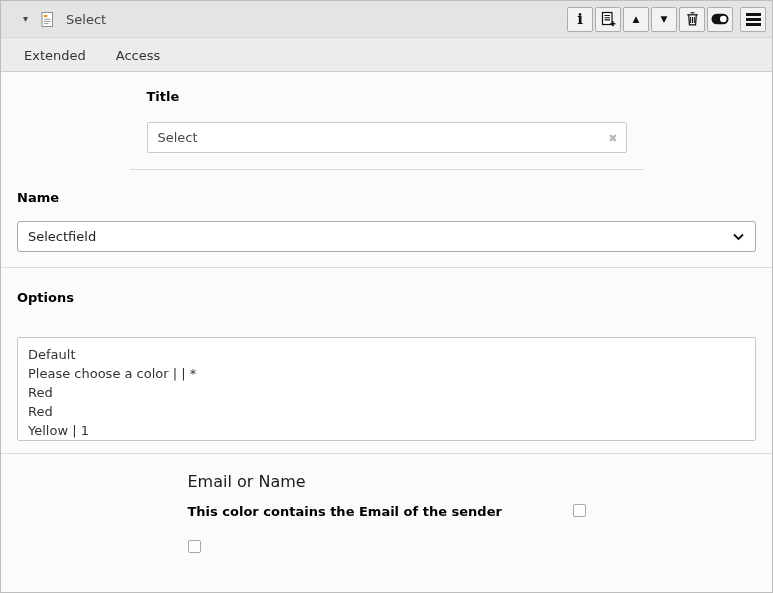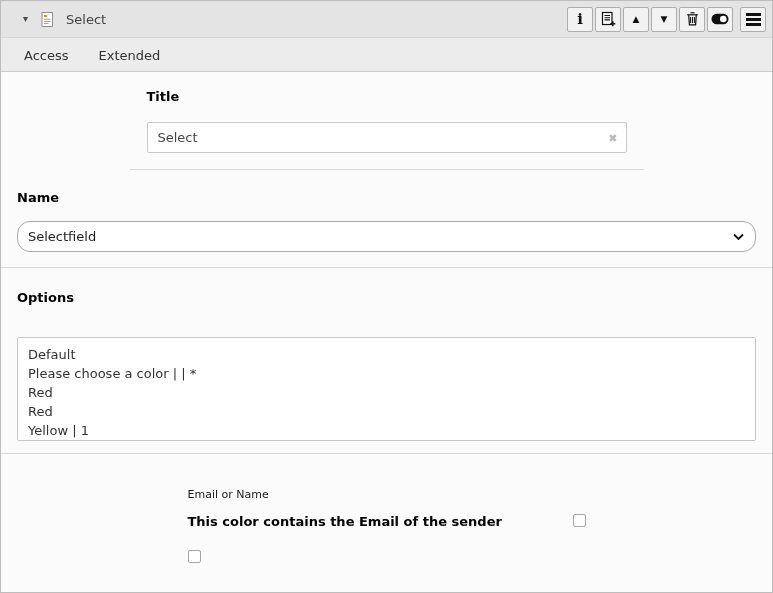--- a/index.html
+++ b/index.html
@@ -121,21 +121,21 @@
   
   .sec-type { padding-top: 20px; padding-bottom: 15px; }
   .sec-type .field-label { margin-bottom: 16px; }
   .select-wrap { position: relative; width: 739px; height: 31px; }
   .type-select {
     appearance: none;
     -webkit-appearance: none;
     width: 100%;
     height: 100%;
     border: 1px solid #a9a9a9;
-    border-radius: 13px;
+    border-radius: 3px;
     background: #ffffff;
     font: 13px "DejaVu Sans", "Liberation Sans", sans-serif;
     color: #222;
     padding: 0 30px 0 10px;
     outline: none;
   }
   .select-chevron {
     position: absolute;
     right: 12px;
     top: 50%;
@@ -155,21 +155,21 @@
     font: 13px/19px "DejaVu Sans", "Liberation Sans", sans-serif;
     color: #333;
     padding: 7px 10px;
     resize: none;
     outline: none;
     white-space: pre;
     overflow: auto;
   }
   
   .sec-email { padding-top: 18px; }
-  .sec-heading { font-size: 11px; font-weight: normal; color: #1a1a1a; margin-bottom: 13px; margin-top: 16px; }
+  .sec-heading { font-size: 16px; font-weight: normal; color: #1a1a1a; margin-bottom: 13px; }
   .check-cols { display: grid; grid-template-columns: 385px 1fr; }
   .check-col .field-label { margin-bottom: 21px; }
   .checkbox {
     appearance: none;
     -webkit-appearance: none;
     width: 13px;
     height: 13px;
     border: 1px solid #a7a7a7;
     border-radius: 2px;
     background: #ffffff;
@@ -235,22 +235,22 @@
         <span class="bars">
             <span></span>
             <span></span>
             <span></span>
           </span>
       </div>
     </div>
   </div>
 
   <div class="tabbar">
+    <div class="tab">Extended</div>
     <div class="tab">Access</div>
-    <div class="tab">Extended</div>
   </div>
 
   <div class="content">
 
     <div class="section sec-title">
       <div class="field-label">Title</div>
       <div class="text-input-wrap">
         <input class="text-input" type="text" value="Select" style="">
         <span class="clear-x">✖</span>
       </div>

